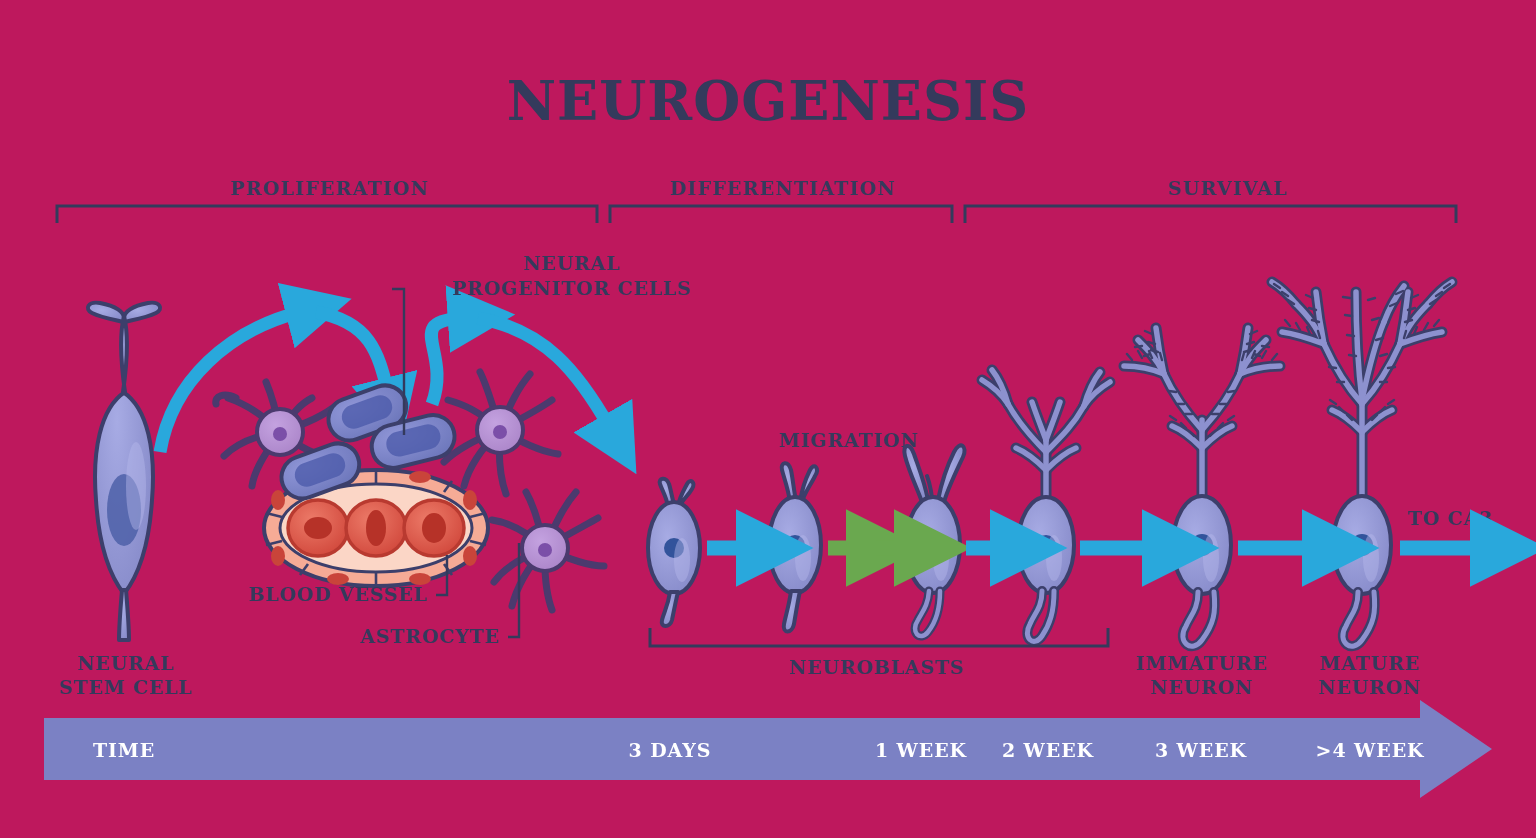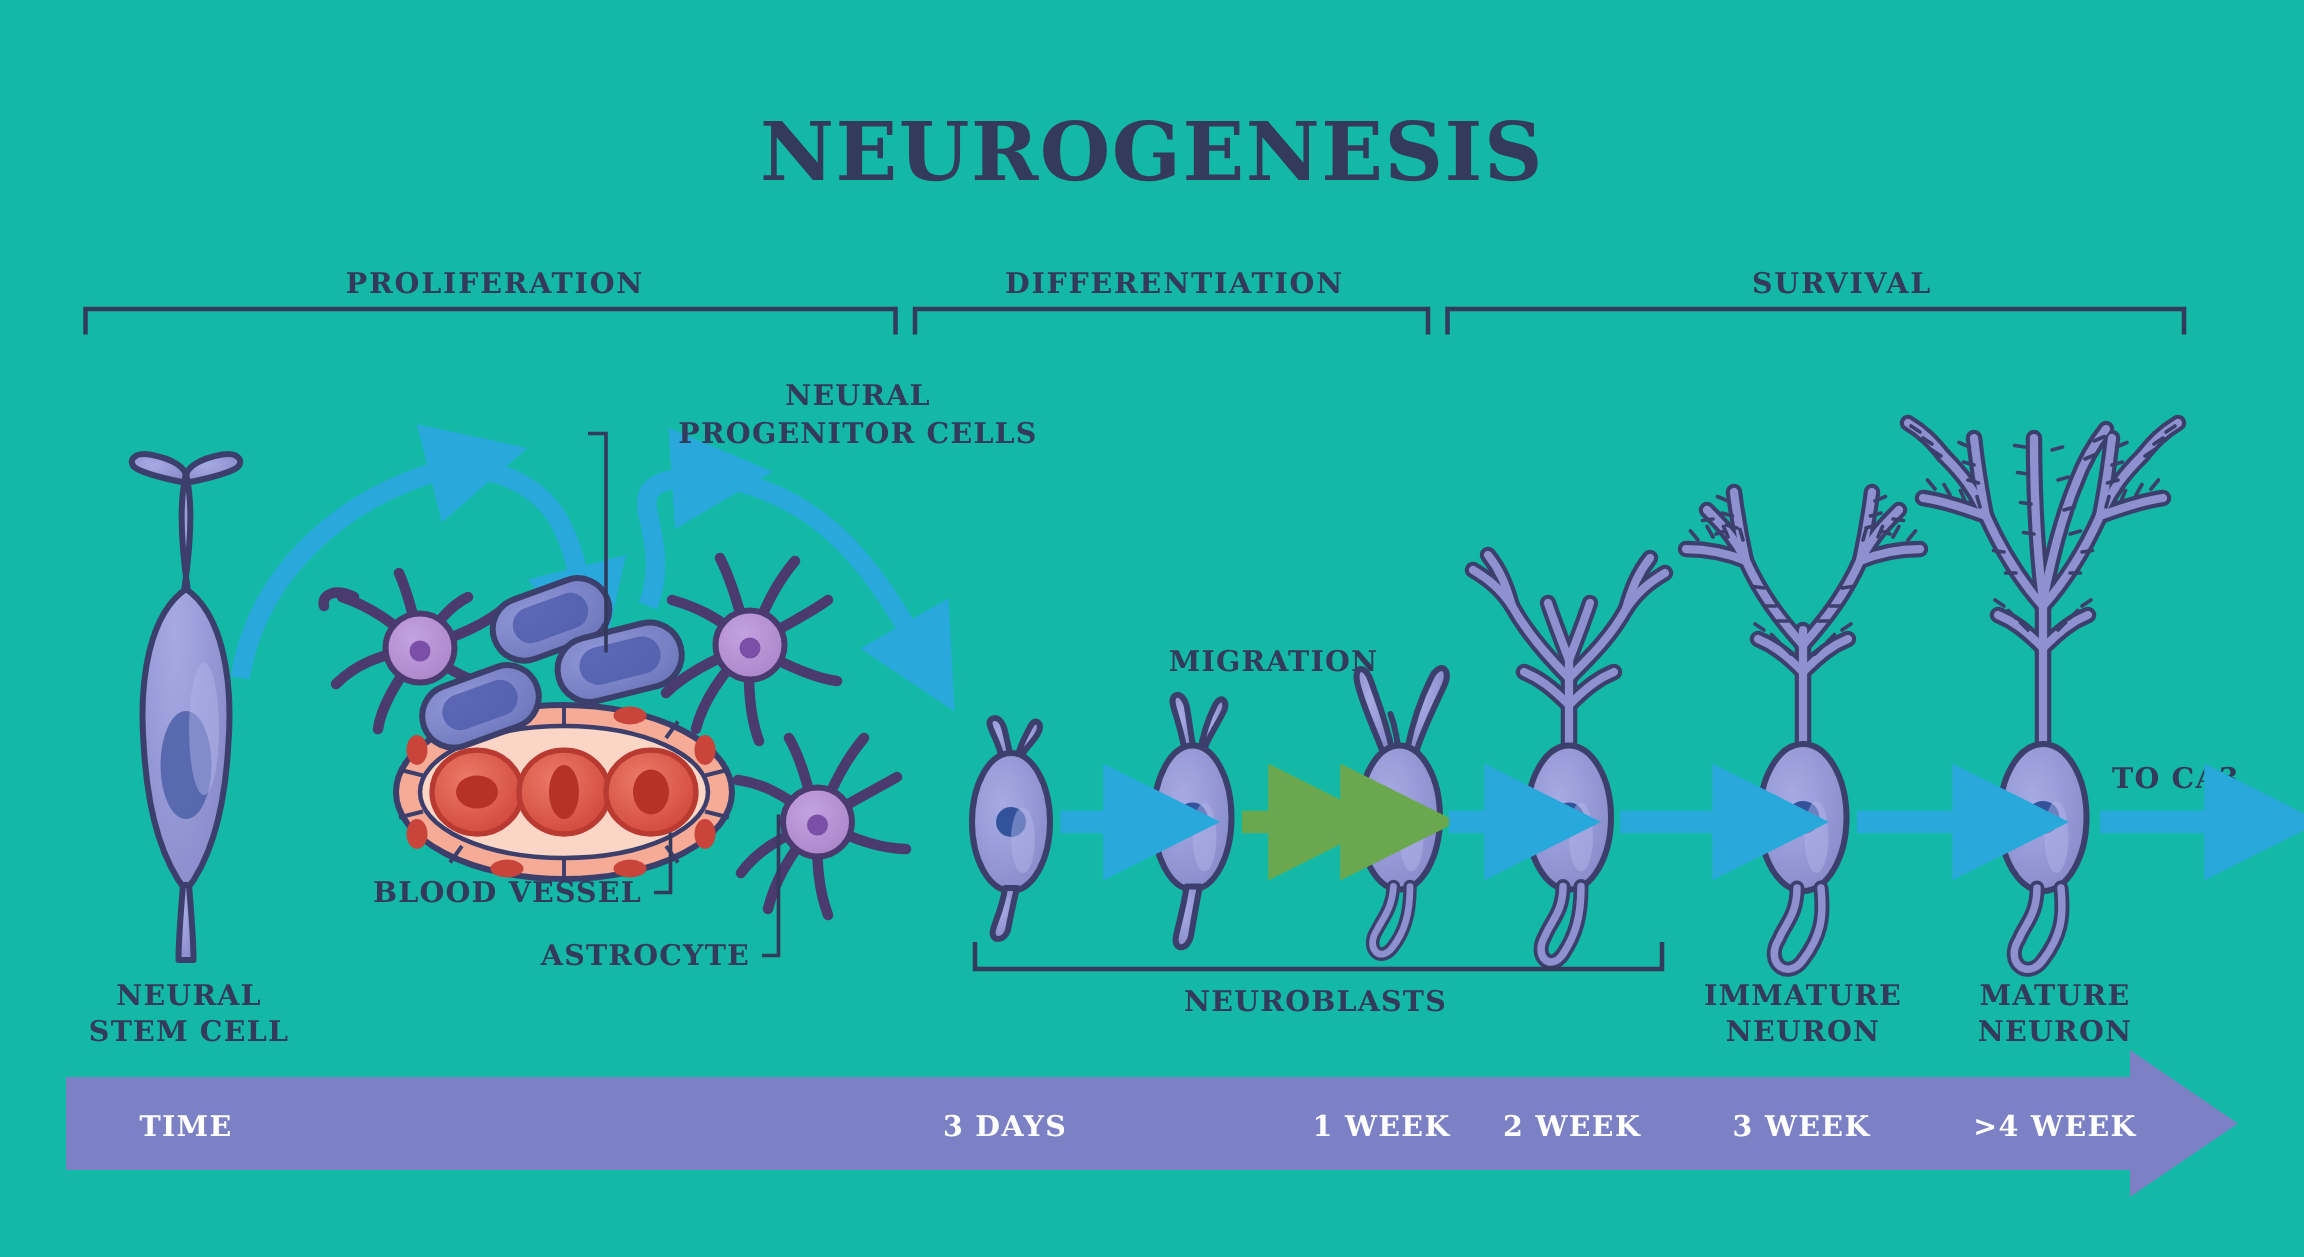--- a/index.html
+++ b/index.html
@@ -1,18 +1,18 @@
 <!DOCTYPE html>
 <html><head>
 <meta charset="utf-8">
 <style>
   html,body{margin:0;padding:0;background:#ffffff;}
   body{width:1536px;height:838px;overflow:hidden;
        font-family:"DejaVu Serif","Liberation Serif",serif;}
-  #stage{position:relative;width:1536px;height:838px;background:#14b8a6;}
+  #stage{position:relative;width:1536px;height:838px;background:#be185d;}
   svg.layer{position:absolute;left:0;top:0;width:1536px;height:838px;}
 
   .ttl{font-family:"DejaVu Serif","Liberation Serif",serif;font-weight:bold;
        fill:#343a5c;}
   .title-txt{font-size:54px;letter-spacing:1px;}
   .phase-txt{font-size:19px;letter-spacing:1.2px;}
   .lbl-txt{font-size:19px;letter-spacing:0.8px;}
   .time-txt{font-size:19px;letter-spacing:0.9px;fill:#ffffff;}
 </style>
 </head>

